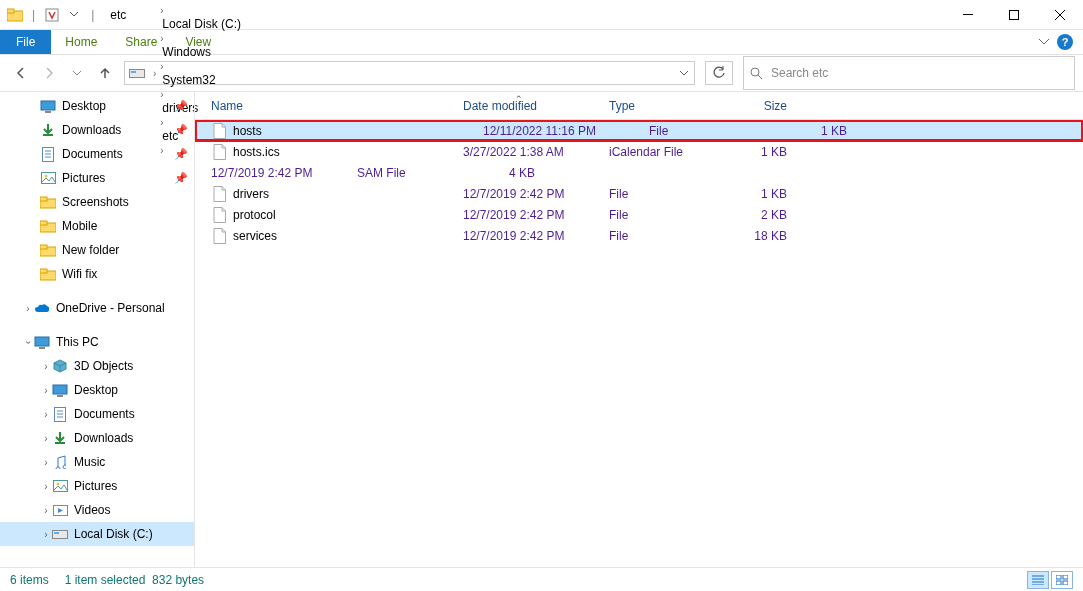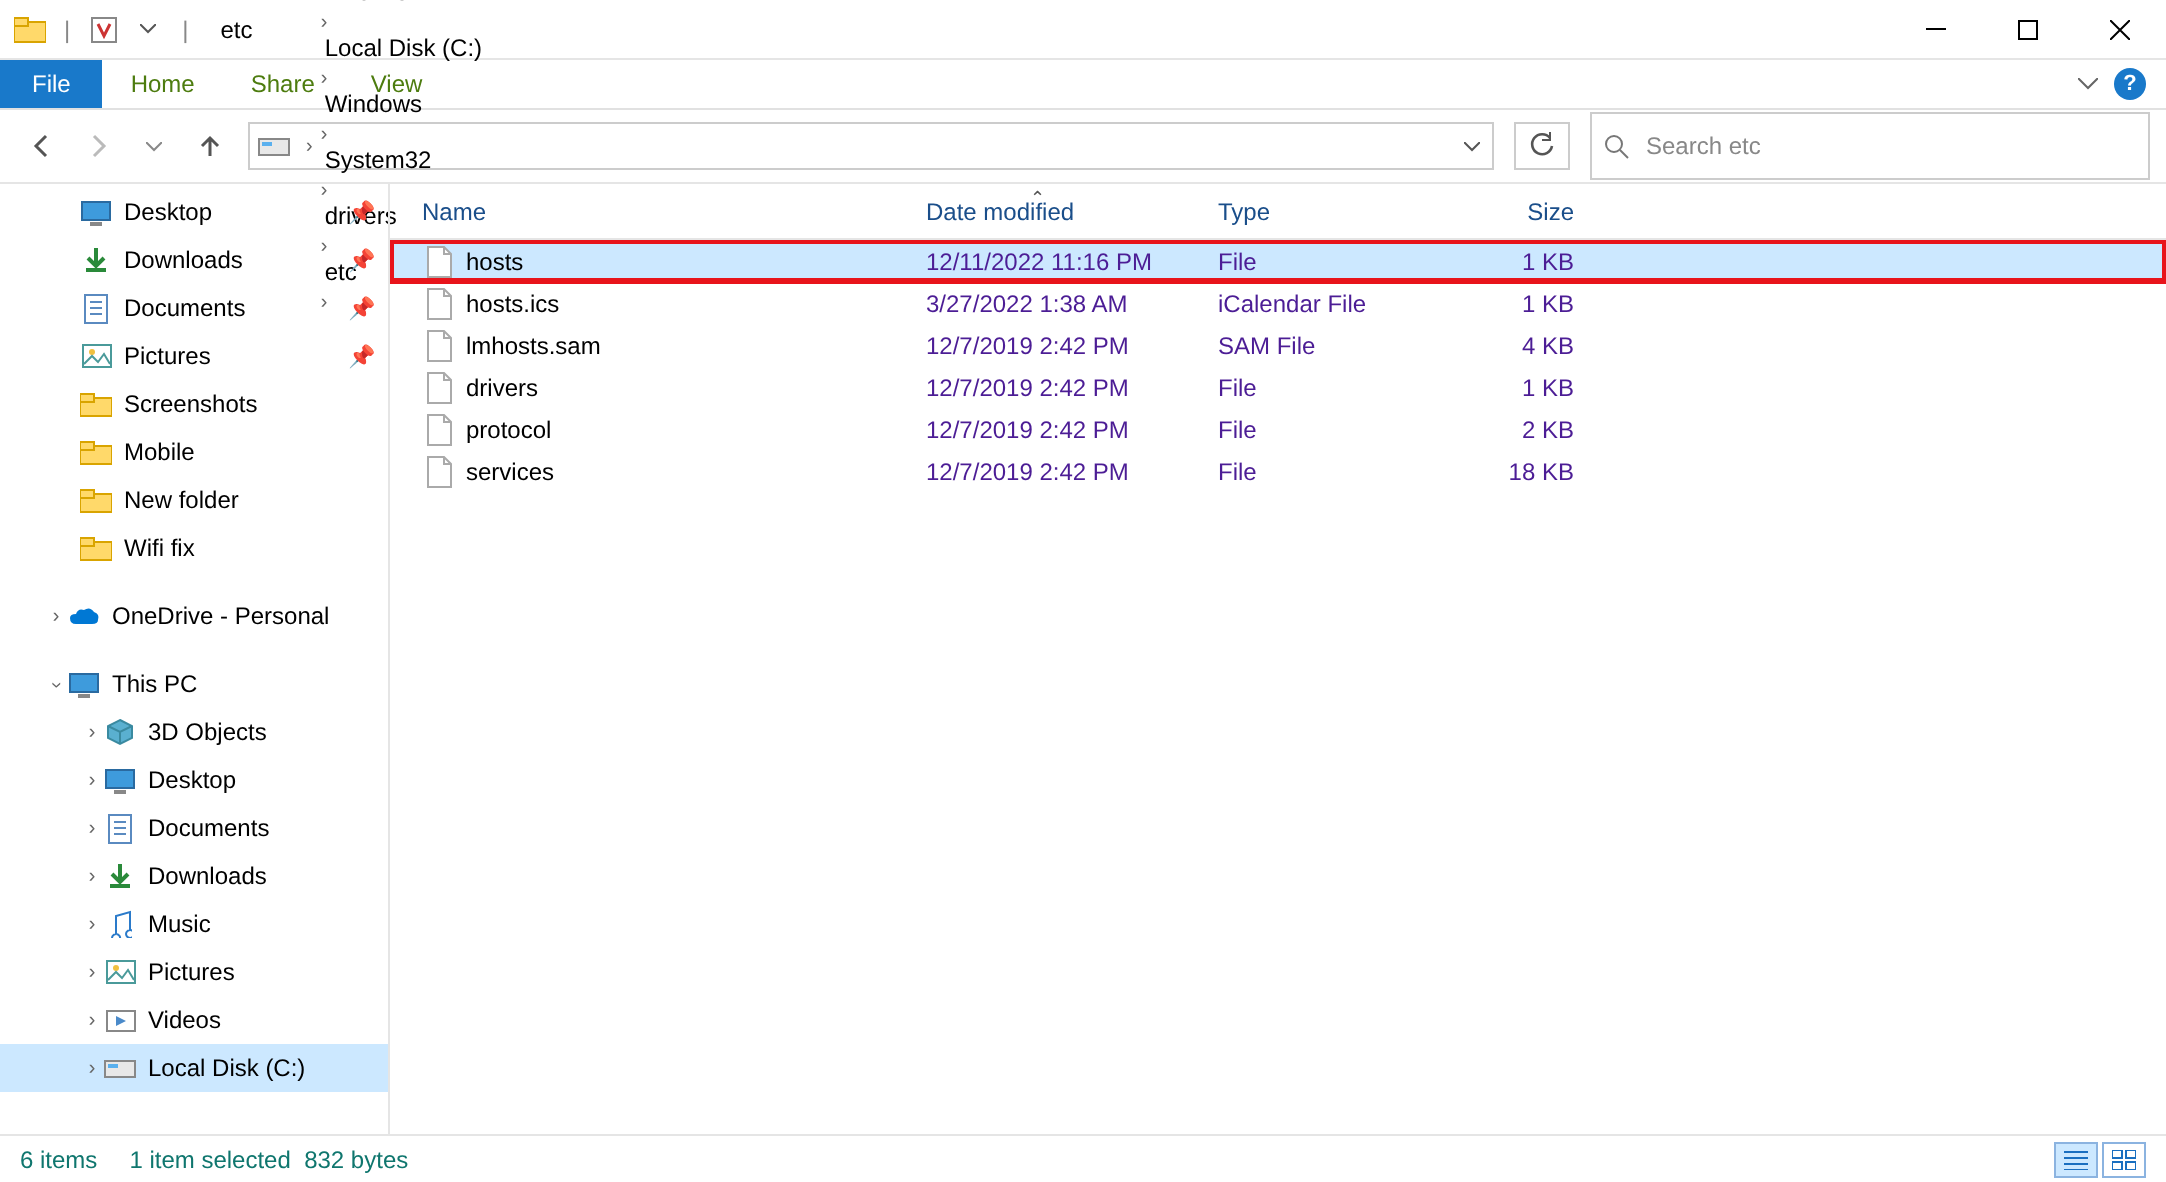--- a/index.html
+++ b/index.html
@@ -24,21 +24,21 @@
   
   .addrbar { height: 36px; display: flex; align-items: center; padding: 0 8px; gap: 2px; }
   .nav-btn { width: 26px; height: 26px; display: flex; align-items: center; justify-content: center; color: #555; }
   .nav-btn.disabled { color: #bbb; }
   .addr-box { flex: 1; height: 24px; border: 1px solid #ccc; display: flex; align-items: center; padding-left: 4px; margin: 0 4px; }
   .crumb { display: flex; align-items: center; padding: 0 4px; color: #000; cursor: default; white-space: nowrap; }
   .crumb-sep { color: #666; font-size: 10px; padding: 0 2px; }
   .addr-right { margin-left: auto; display: flex; align-items: center; }
   .addr-hist { width: 20px; height: 22px; display: flex; align-items: center; justify-content: center; color: #555; }
   .refresh-btn { width: 28px; height: 24px; border: 1px solid #ccc; display: flex; align-items: center; justify-content: center; margin-left: 4px; }
-  .search-box { width: 280px; height: 24px; border: 1px solid #ccc; display: flex; align-items: center; padding: 16px 6px; margin-left: 8px; color: #777; }
+  .search-box { width: 332px; height: 24px; border: 1px solid #ccc; display: flex; align-items: center; padding: 16px 6px; margin-left: 8px; color: #777; }
   .search-box svg { margin-right: 6px; flex-shrink: 0; }
   .search-box input { border: none; outline: none; flex: 1; color: #555; font-size: 12px; }
   .search-box input::placeholder { color: #888; }
 
   
   .main { flex: 1; display: flex; overflow: hidden; border-top: 1px solid #e5e5e5; }
 
   
   .sidebar { width: 195px; border-right: 1px solid #e5e5e5; overflow: hidden; padding-top: 2px; }
   .tree-item { height: 24px; display: flex; align-items: center; padding-right: 6px; cursor: default; position: relative; }
@@ -56,21 +56,21 @@
   .col { padding: 0 6px; display: flex; align-items: center; }
   .col-name { width: 252px; }
   .col-date { width: 146px; }
   .col-type { width: 120px; }
   .col-size { width: 70px; justify-content: flex-end; }
   .sort-ind { position: absolute; left: 320px; top: 2px; color: #555; font-size: 9px; }
   .columns { position: relative; }
 
   .rows { flex: 1; }
   .row { height: 21px; display: flex; align-items: center; padding-left: 10px; cursor: default; }
-  .row.selected { background: #cce8ff; }
+  .row.selected { background: #cce8ff; gap: 20px; }
   .row.highlighted { outline: 3px solid #e8141b; outline-offset: -2px; }
   .cell { padding: 0 6px; display: flex; align-items: center; color: #000; }
   .cell.date, .cell.type, .cell.size { color: #4c1d95; }
   .cell-name { width: 252px; }
   .cell-date { width: 146px; }
   .cell-type { width: 120px; }
   .cell-size { width: 70px; justify-content: flex-end; }
   .file-ico { width: 16px; height: 16px; margin-right: 6px; display: flex; align-items: center; justify-content: center; flex-shrink: 0; }
 
   
@@ -416,29 +416,20 @@
                 <path d="M9 0.5 L9 4 L12.5 4" fill="none" stroke="#aaa"></path>
               </svg>
             </span>
             <span>hosts.ics</span>
           </div>
           <div class="cell date cell-date">3/27/2022 1:38 AM</div>
           <div class="cell type cell-type">iCalendar File</div>
           <div class="cell size cell-size">1 KB</div>
         </div>
         <div class="row">
-          <div class="cell cell-name">
-            <span class="file-ico">
-              <svg width="13" height="16">
-                <path d="M1 0.5 L9 0.5 L12.5 4 L12.5 15.5 L1 15.5 Z" fill="#fff" stroke="#aaa"></path>
-                <path d="M9 0.5 L9 4 L12.5 4" fill="none" stroke="#aaa"></path>
-              </svg>
-            </span>
-            <span>lmhosts.sam</span>
-          </div>
           <div class="cell date cell-date">12/7/2019 2:42 PM</div>
           <div class="cell type cell-type">SAM File</div>
           <div class="cell size cell-size">4 KB</div>
         </div>
         <div class="row">
           <div class="cell cell-name">
             <span class="file-ico">
               <svg width="13" height="16">
                 <path d="M1 0.5 L9 0.5 L12.5 4 L12.5 15.5 L1 15.5 Z" fill="#fff" stroke="#aaa"></path>
                 <path d="M9 0.5 L9 4 L12.5 4" fill="none" stroke="#aaa"></path>

